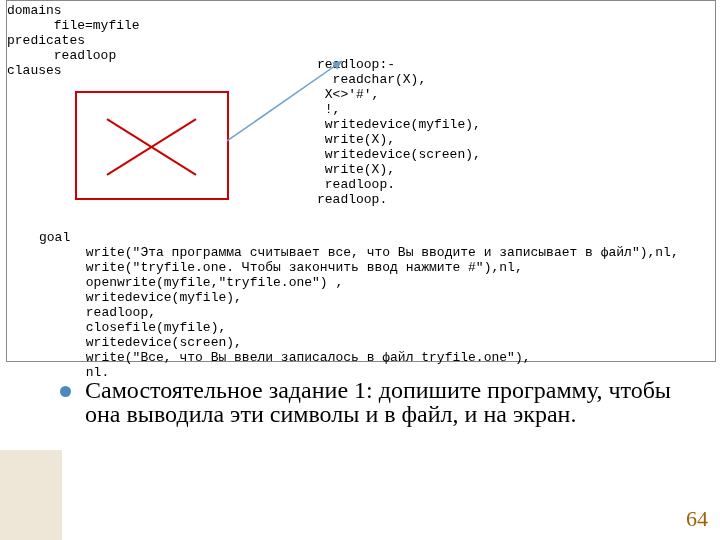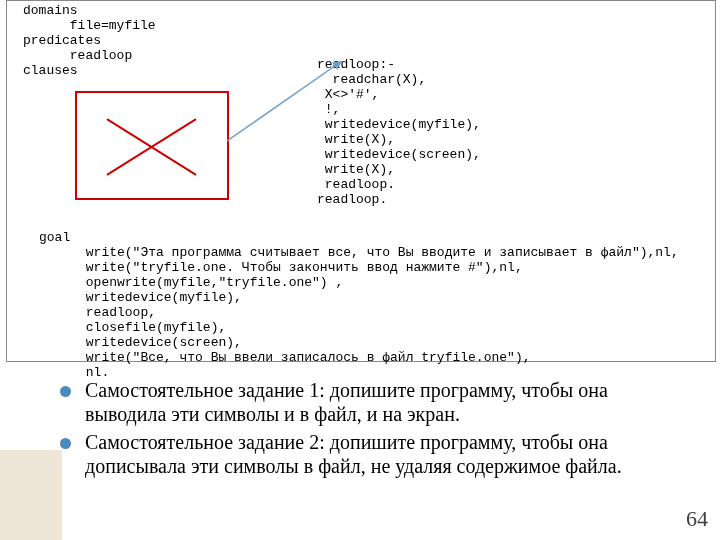--- a/index.html
+++ b/index.html
@@ -21,21 +21,21 @@
     background: #fff;
   }
   .code-col {
     position: absolute;
     font-family: "Courier New", monospace;
     font-size: 13px;
     line-height: 15px;
     white-space: pre;
     color: #000;
   }
-  .col-left  { left: 16px;  top: 2px; }
+  .col-left  { left: 0;  top: 2px; }
   .col-right { left: 310px; top: 56px; }
   .col-goal  { left: 4px;  top: 229px; margin-left: 28px; }
   .redbox {
     position: absolute;
     left: 68px;
     top: 90px;
     width: 150px;
     height: 105px;
     border: 2px solid #c00;
   }
@@ -72,38 +72,38 @@
   .bullet-dot {
     width: 11px;
     height: 11px;
     border-radius: 50%;
     background: #4a8bbf;
     margin-top: 8px;
     margin-right: 14px;
     flex-shrink: 0;
   }
   .bullet-text {
-    font-size: 20px;
+    font-size: 24px;
     line-height: 24px;
     color: #000;
   }
   .deco {
     position: absolute;
     left: 0;
     top: 450px;
     width: 62px;
     height: 90px;
     background: #eee6d6;
   }
   .pagenum {
     position: absolute;
     right: 12px;
     bottom: 8px;
     font-size: 22px;
-    color: #404040;
+    color: #a16207;
   }
 </style>
 </head>
 <body>
 
 <div class="code-area">
   <div class="code-col col-left">domains
       file=myfile
 predicates
       readloop
@@ -144,19 +144,15 @@
   </svg>
 </div>
 
 <div class="deco"></div>
 
 <div class="tasks">
   <div class="bullet-row">
     <div class="bullet-dot"></div>
     <div class="bullet-text">Самостоятельное задание 1: допишите программу, чтобы она выводила эти символы и в файл, и на экран.</div>
   </div>
-  <div class="bullet-row">
-    <div class="bullet-dot"></div>
-    <div class="bullet-text">Самостоятельное задание 2: допишите программу, чтобы она дописывала эти символы  в файл, не удаляя содержимое файла.</div>
-  </div>
 </div>
 
 <div class="pagenum">64</div>
 
 </body></html>

